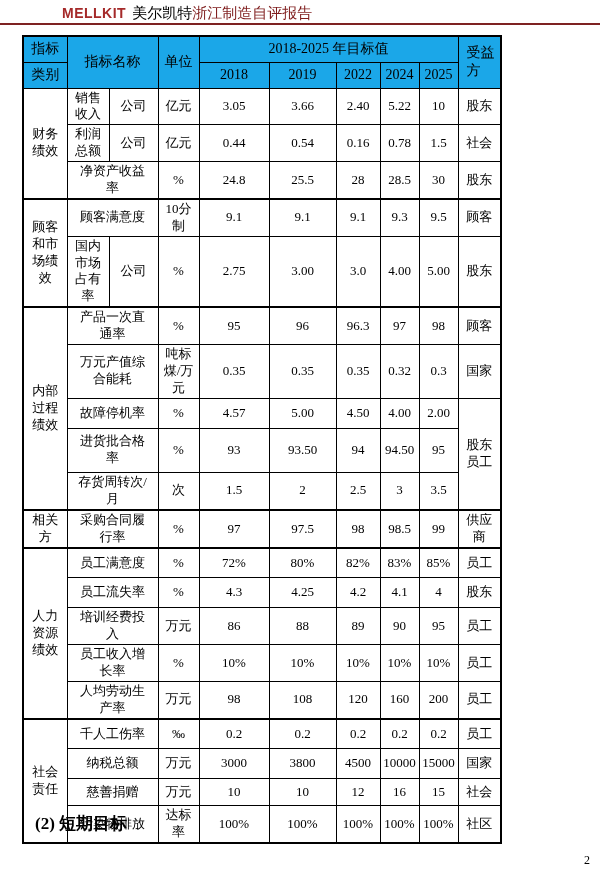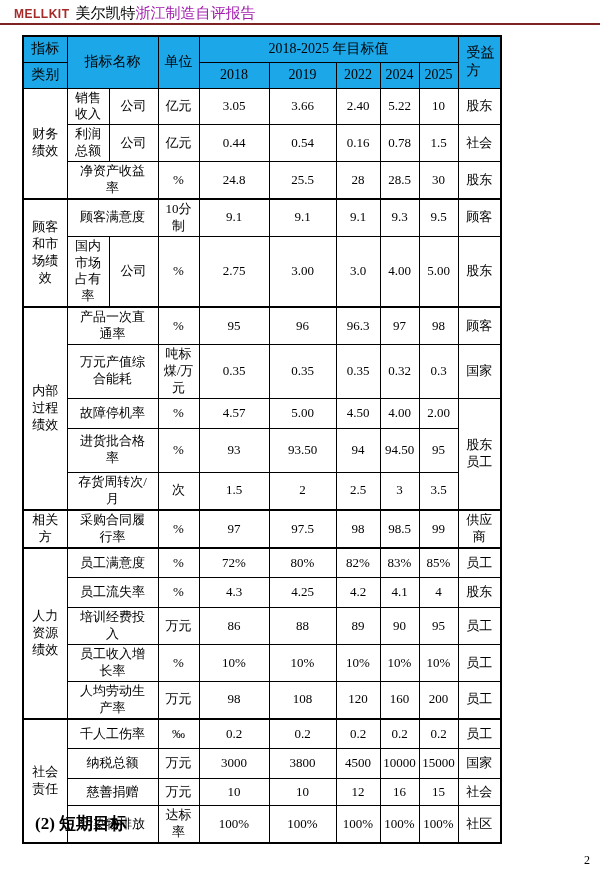--- a/index.html
+++ b/index.html
@@ -3,21 +3,21 @@
 <meta charset="utf-8">
 <style>
   * { box-sizing: border-box; }
   html, body { margin: 0; padding: 0; }
   body {
     width: 600px; height: 884px; position: relative; overflow: hidden;
     background: #ffffff; color: #000;
     font-family: "Liberation Serif", "DejaVu Serif", serif;
   }
   .doc-header { position: absolute; top: 4px; left: 14px; white-space: nowrap; }
-  .brand { font-family: "Liberation Sans", "DejaVu Sans", sans-serif; font-weight: bold; font-size: 12px; letter-spacing: .5px; margin-right: 6px; }
+  .brand { font-family: "Liberation Sans", "DejaVu Sans", sans-serif; font-weight: bold; font-size: 14px; letter-spacing: .5px; margin-right: 6px; margin-left: 48px; }
   .title-zh { font-size: 15px; }
   .rule { position: absolute; top: 23px; left: 0; width: 600px; height: 2px; }
 
   table.target {
     position: absolute; top: 35px; left: 22px; width: 478px;
     border-collapse: collapse; table-layout: fixed;
     border: 2px solid #000; font-size: 13px;
   }
   .target td, .target th {
     border: 1px solid #000; padding: 1px 2px; text-align: center;
@@ -30,21 +30,21 @@
   td.namec { text-align: center; padding: 1px 2px; margin-left: 15px; }
   td.cat { padding: 1px 3px; }
   tr.sec > td { border-top: 2px solid #000; }
   .section-heading { position: absolute; top: 812px; left: 35px; font-size: 17px; font-weight: bold; }
   .page-number { position: absolute; top: 853px; right: 10px; font-size: 12px; }
 </style>
 </head>
 <body>
 
 <div class="doc-header">
-  <span class="brand" style="color: rgb(165, 42, 42);">MELLKIT</span><span class="title-zh">美尔凯特</span><span class="title-zh" style="color: #a21caf;">浙江制造自评报告</span>
+  <span class="brand" style="color: rgb(165, 42, 42);">MELLKIT</span><span class="title-zh">美尔凯特</span><span class="title-zh" style="color: #7f1d1d;">浙江制造自评报告</span>
 </div>
 <div class="rule" style="background: rgb(126, 34, 34);"></div>
 
 <table class="target">
   <colgroup>
     <col style="width:44px">
       <col style="width:42px">
       <col style="width:49px">
       <col style="width:41px">
     <col style="width:70px">

